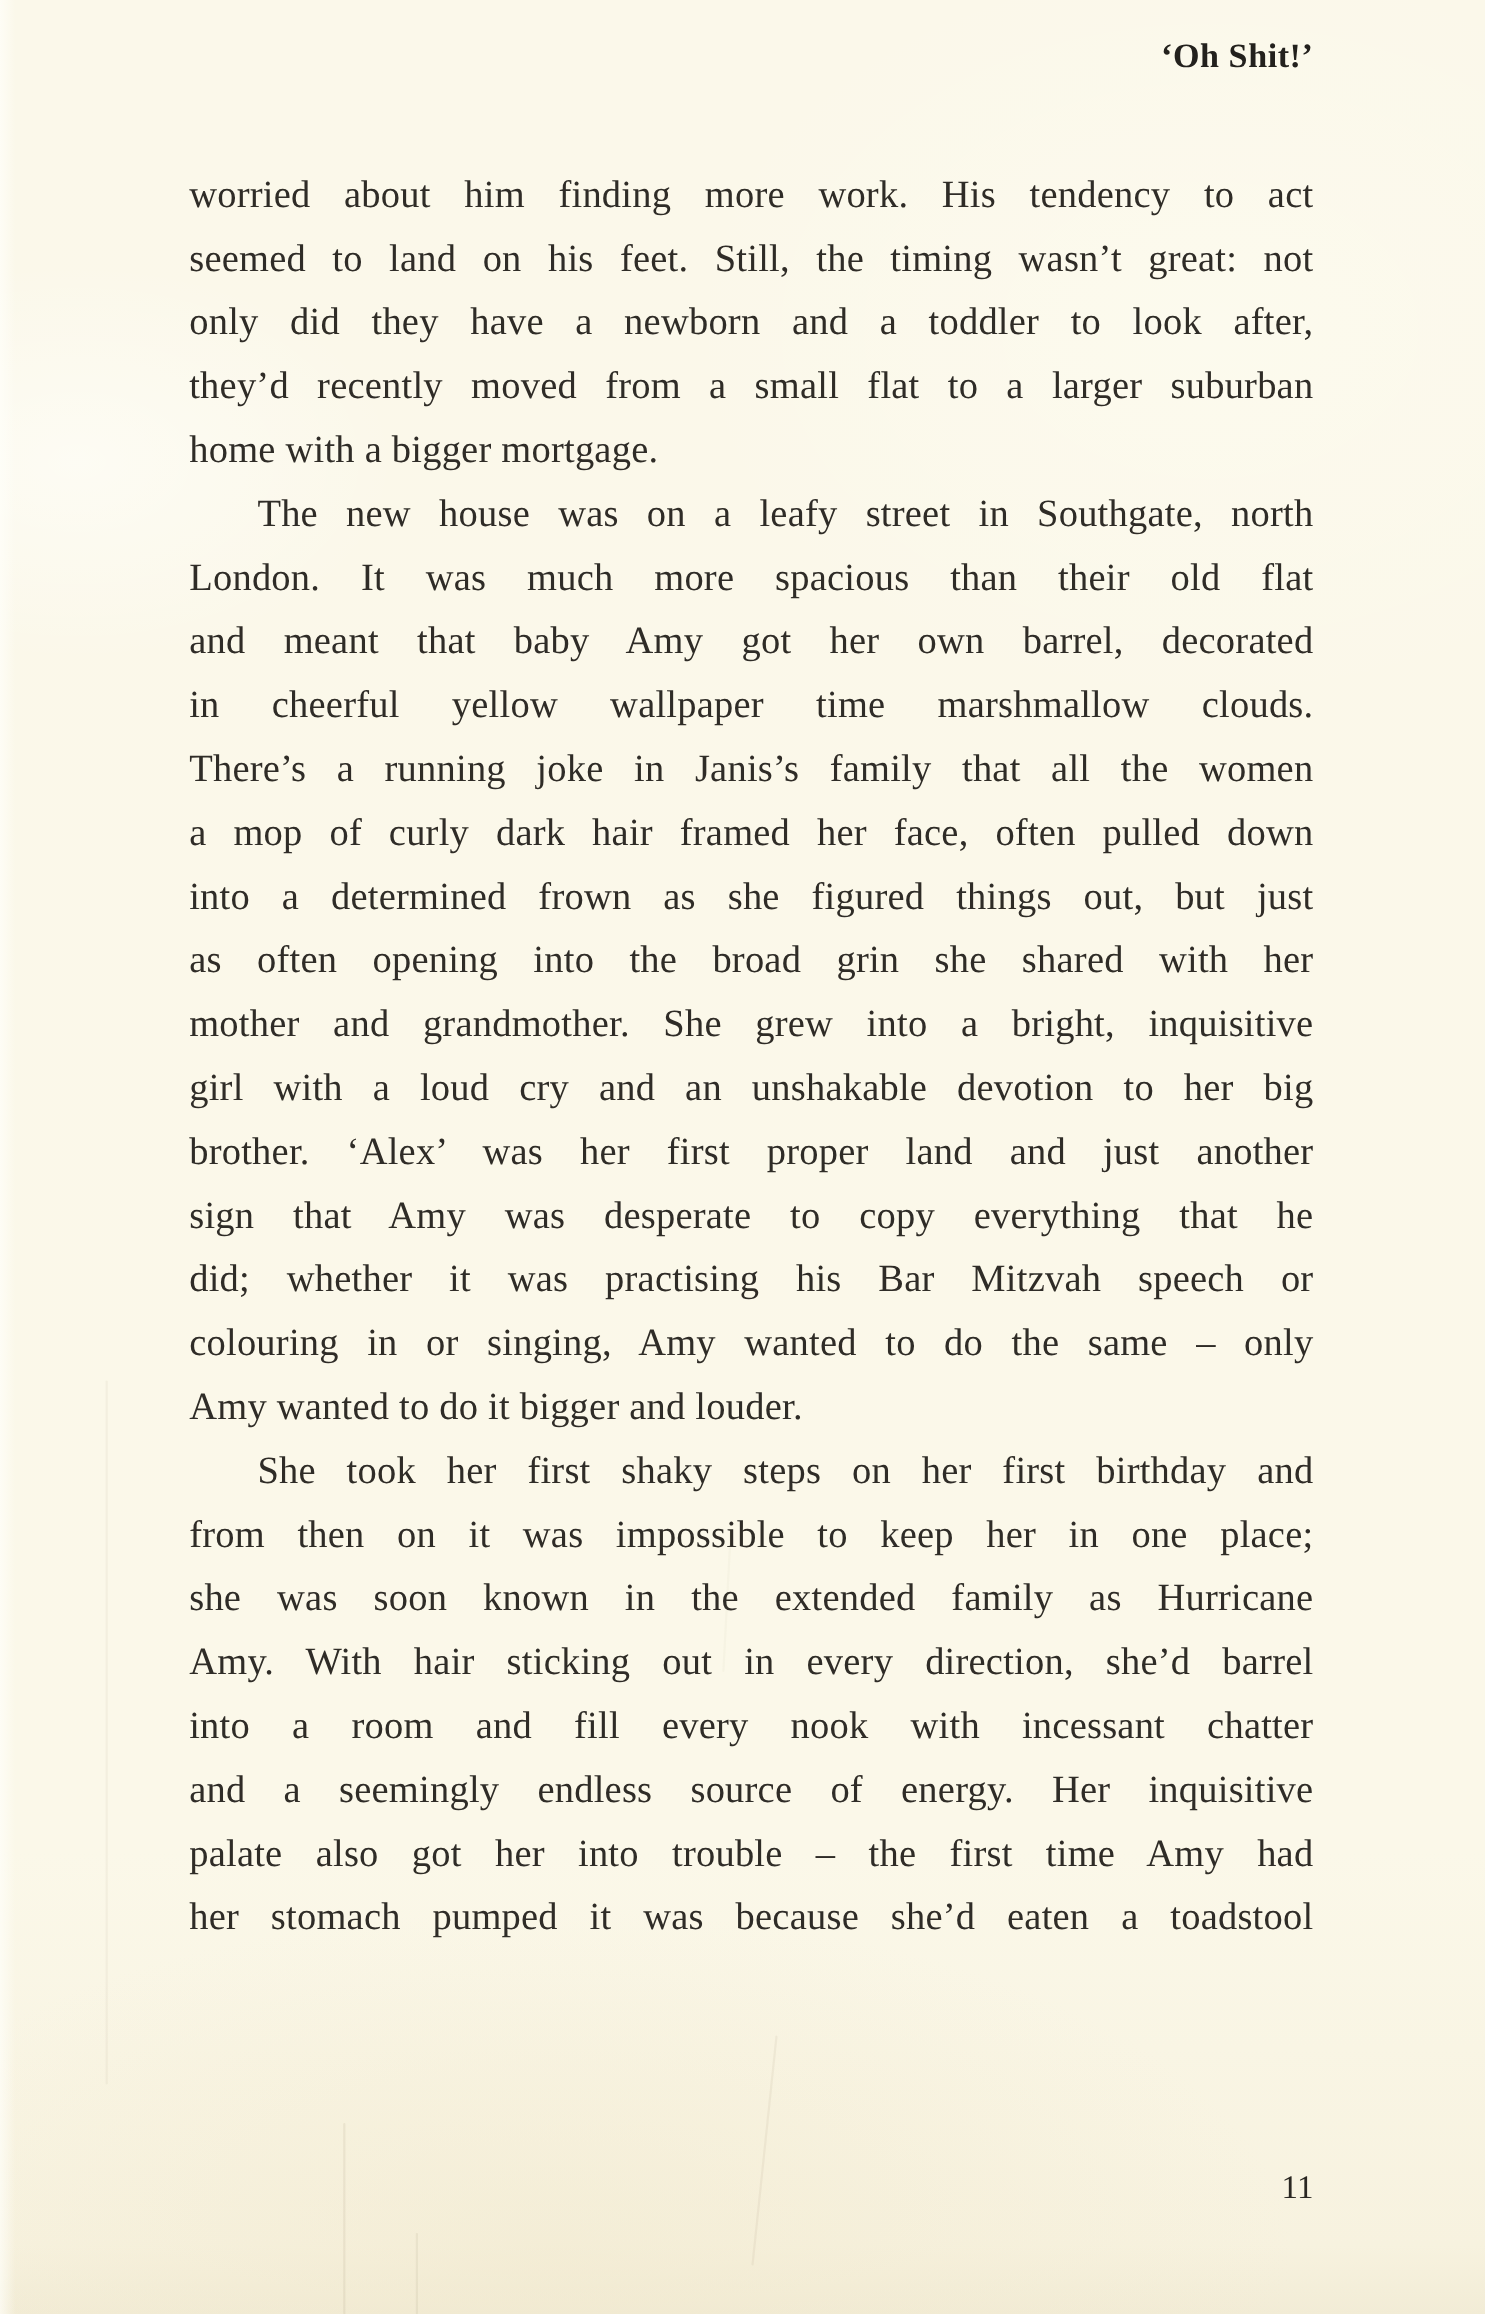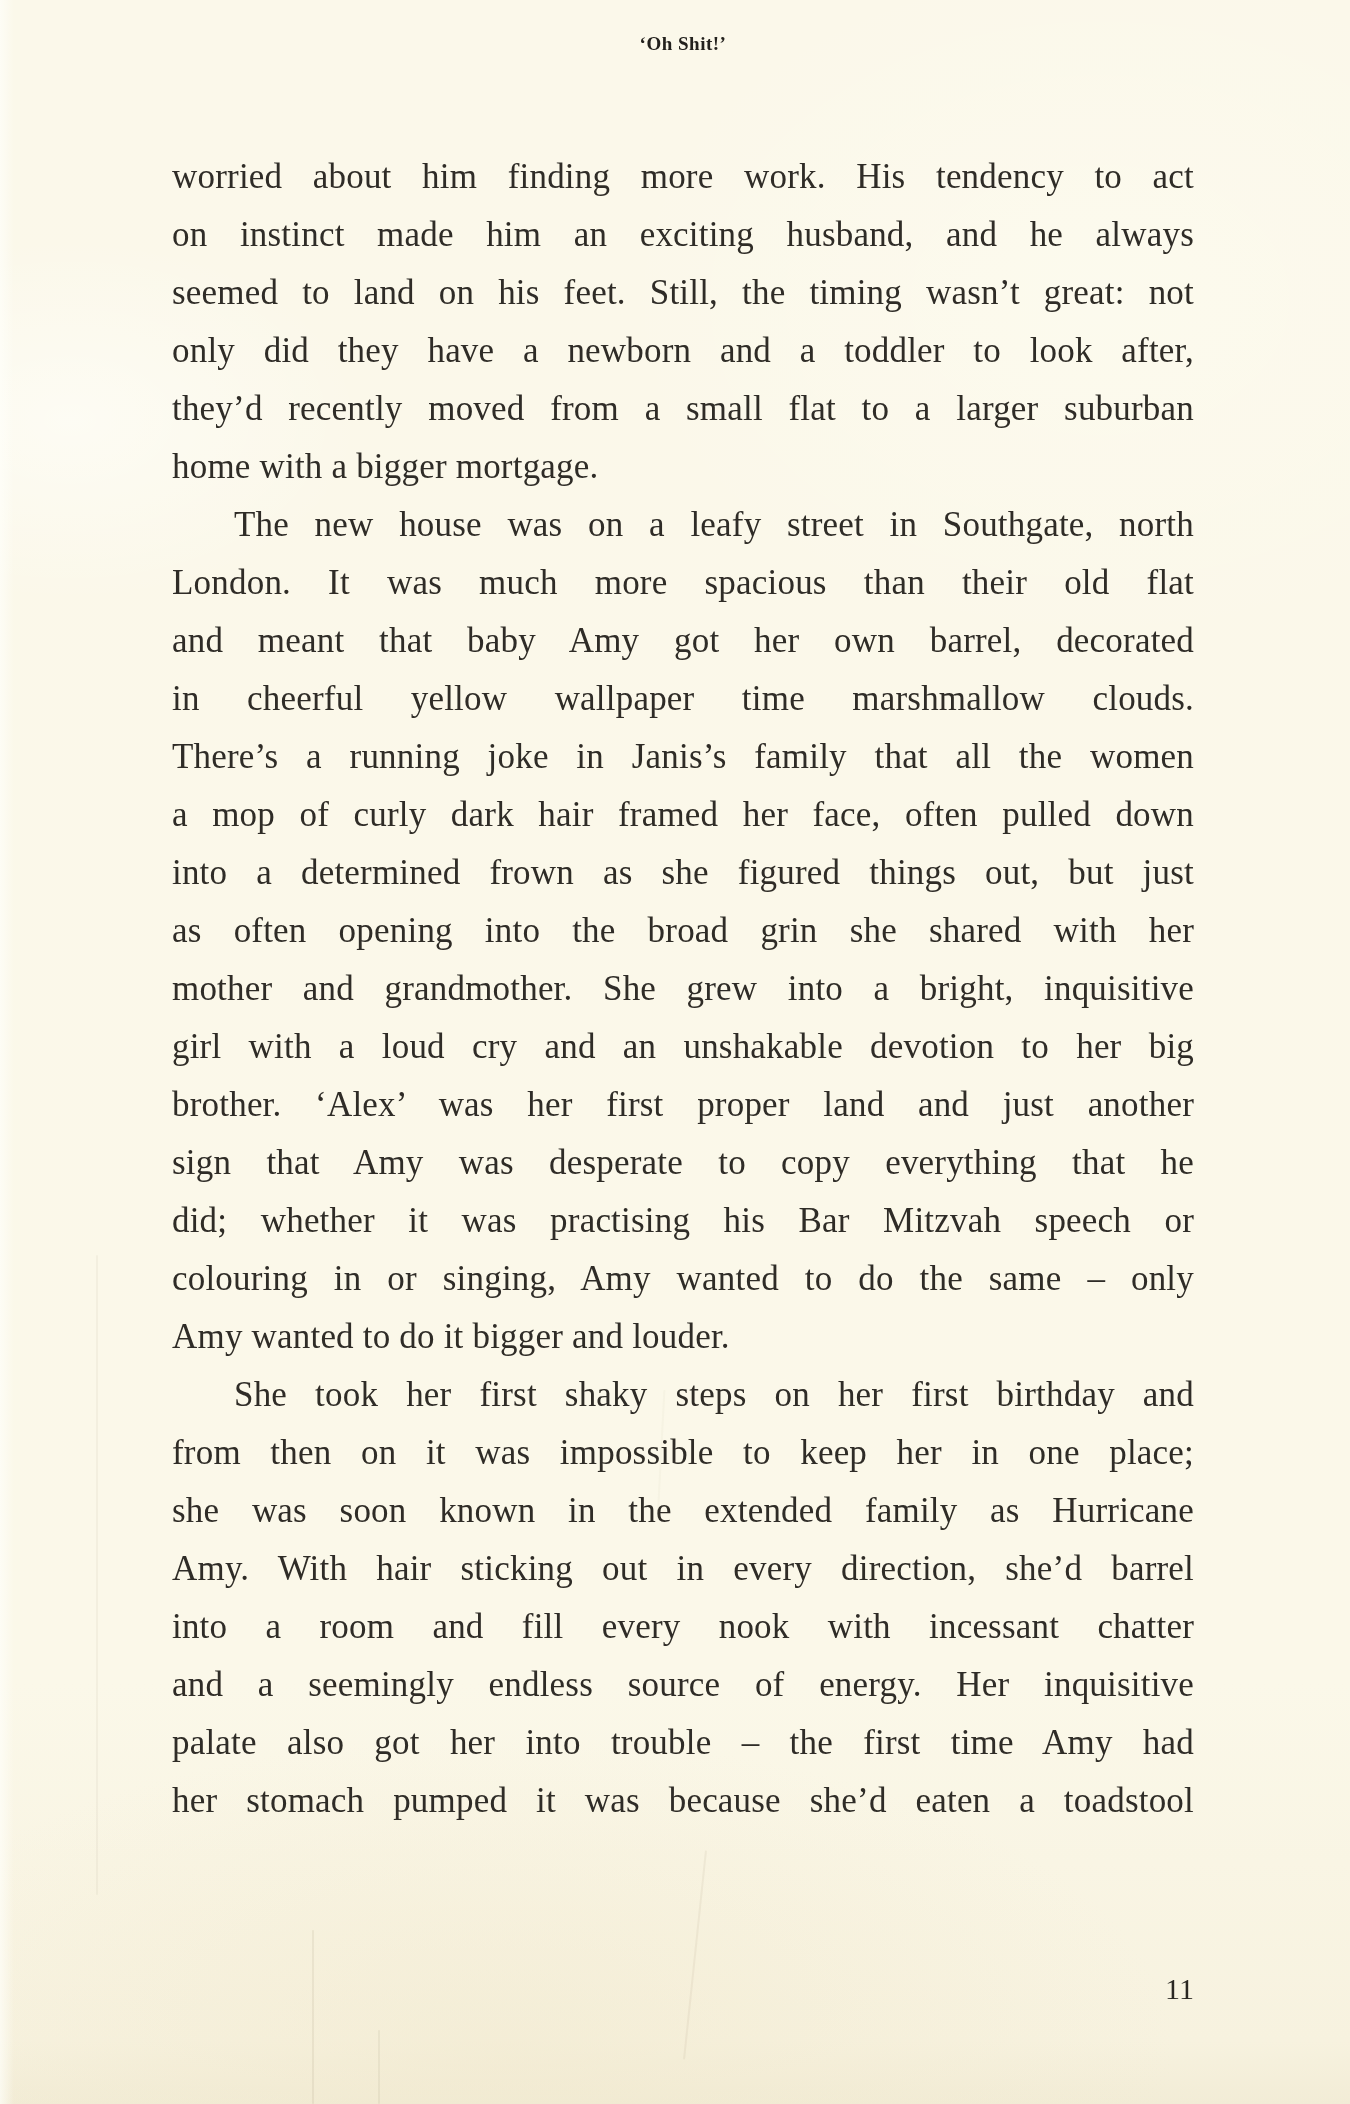--- a/index.html
+++ b/index.html
@@ -15,22 +15,22 @@
       radial-gradient(ellipse 900px 420px at 500px 2050px, rgba(240,231,203,0.45), rgba(240,231,203,0) 75%),
       linear-gradient(180deg, #fbf8ea 0%, #fbf8e9 80%, #f7f2df 97%, #f2ecd6 100%);
     font-family: "Liberation Serif", "DejaVu Serif", serif;
     color: #2f2c27;
   }
   .running-header {
     position: absolute;
     left: 172px;
     top: 33px;
     width: 1022px;
-    text-align: center;
-    font-size: 19px;
+    text-align: right;
+    font-size: 31px;
     font-weight: bold;
     letter-spacing: 0.5px;
     color: #23211d;
   }
   .text-body {
     position: absolute;
     left: 172px;
     top: 148px;
     width: 1022px;
     font-size: 35px;
@@ -78,21 +78,20 @@
 </head>
 <body>
 
 <div class="page">
   <div class="edge-strip"></div>
 
   <div class="running-header">‘Oh Shit!’</div>
 
   <div class="text-body">
       <div class="line">worried about him finding more work. His tendency to act</div>
-      <div class="line">on instinct made him an exciting husband, and he always</div>
       <div class="line">seemed to land on his feet. Still, the timing wasn’t great: not</div>
       <div class="line">only did they have a newborn and a toddler to look after,</div>
       <div class="line">they’d recently moved from a small flat to a larger suburban</div>
       <div class="line endline">home with a bigger mortgage.</div>
       <div class="line indent">The new house was on a leafy street in Southgate, north</div>
       <div class="line">London. It was much more spacious than their old flat</div>
       <div class="line">and meant that baby Amy got her own barrel, decorated</div>
       <div class="line">in cheerful yellow wallpaper time marshmallow clouds.</div>
       <div class="line">There’s a running joke in Janis’s family that all the women</div>
       <div class="line">a mop of curly dark hair framed her face, often pulled down</div>

